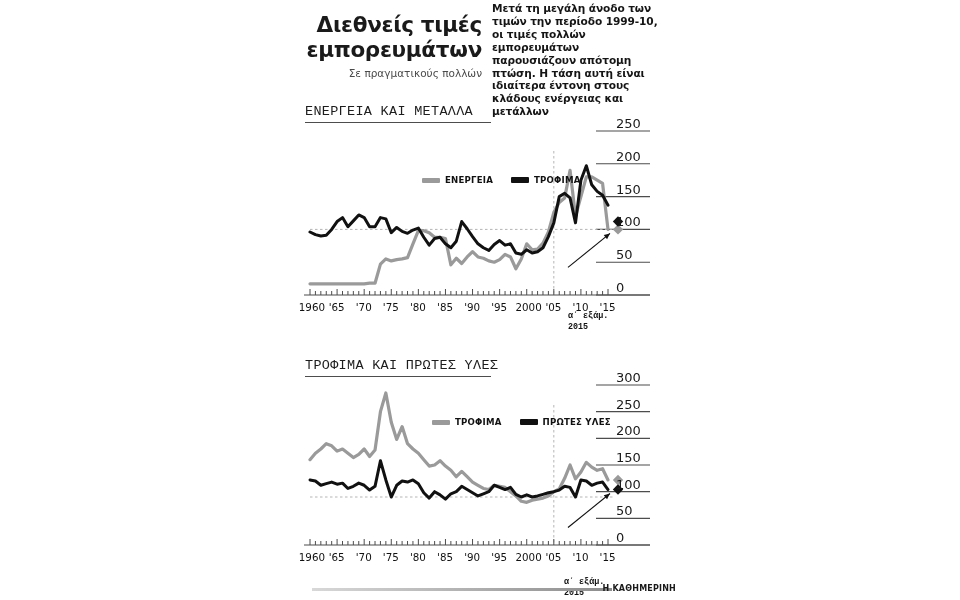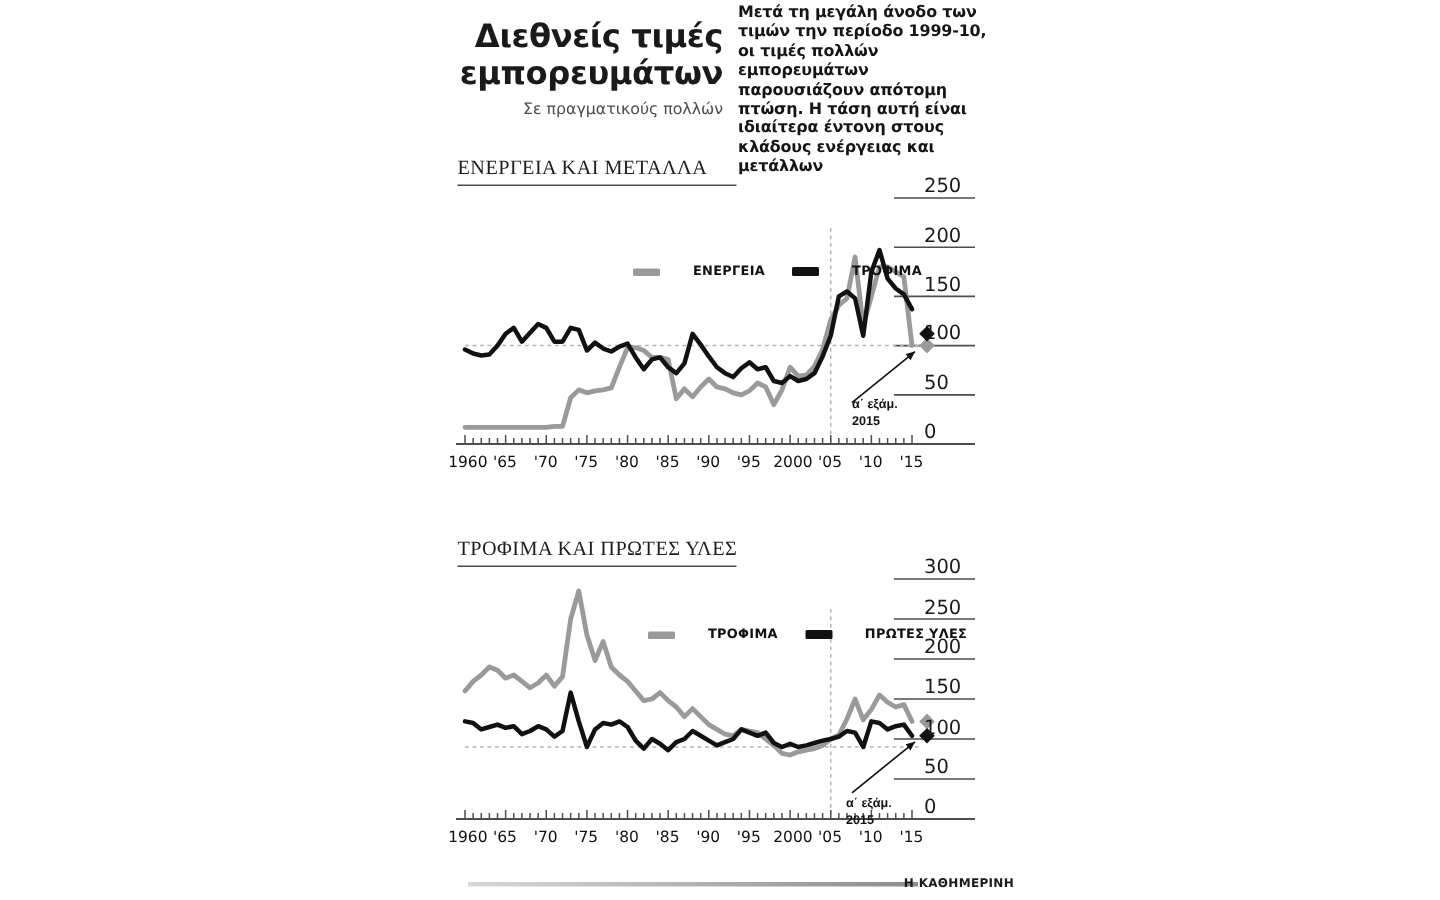--- a/index.html
+++ b/index.html
@@ -80,21 +80,21 @@
   
   .chart-block {
     position: absolute;
     left: 296px;
     width: 364px;
   }
   #chart1-block { top: 104px; height: 230px; }
   #chart2-block { top: 358px; height: 224px; }
 
   .chart-title {
-    font-family: Liberation Serif, serif;
+    font-family: Liberation Mono, monospace;
     font-size: 13.5px;
     letter-spacing: 0.3px;
     color: #1d1d1d;
     margin: 0;
     padding: 0 0 3px 9px;
   }
   .title-rule {
     width: 186px;
     margin-left: 9px;
     height: 1px;
@@ -122,41 +122,42 @@
     color: #111111;
     display: flex;
     align-items: center;
     gap: 5px;
   }
   #legend1 { left: 126px; top: 52px; }
   #legend2 { left: 136px; top: 40px; }
   .legend-item {
     display: flex;
     align-items: center;
-    gap: 22px;
+    gap: 5px;
     margin-right: 13px;
   }
   .swatch {
     display: inline-block;
     width: 18px;
     height: 4.5px;
     border-radius: 1px;
   }
   .swatch.gray { background: #9a9a9a; height: 5px; }
   .swatch.black { background: #111111; height: 5.5px; }
 
   
   .annot {
     position: absolute;
-    font-family: Liberation Sans, sans-serif;
+    font-family: Liberation Mono, monospace;
     font-weight: bold;
     font-size: 8.4px;
     line-height: 11px;
     color: #111111;
     white-space: nowrap;
+    margin-top: 48px;
   }
   #annot1 { left: 272px; top: 140px; }
   #annot2 { left: 268px; top: 152px; }
 
   
   .ylab {
     position: absolute;
     font-family: "DejaVu Sans", "Liberation Sans", sans-serif;
     font-size: 13px;
     color: #1a1a1a;

